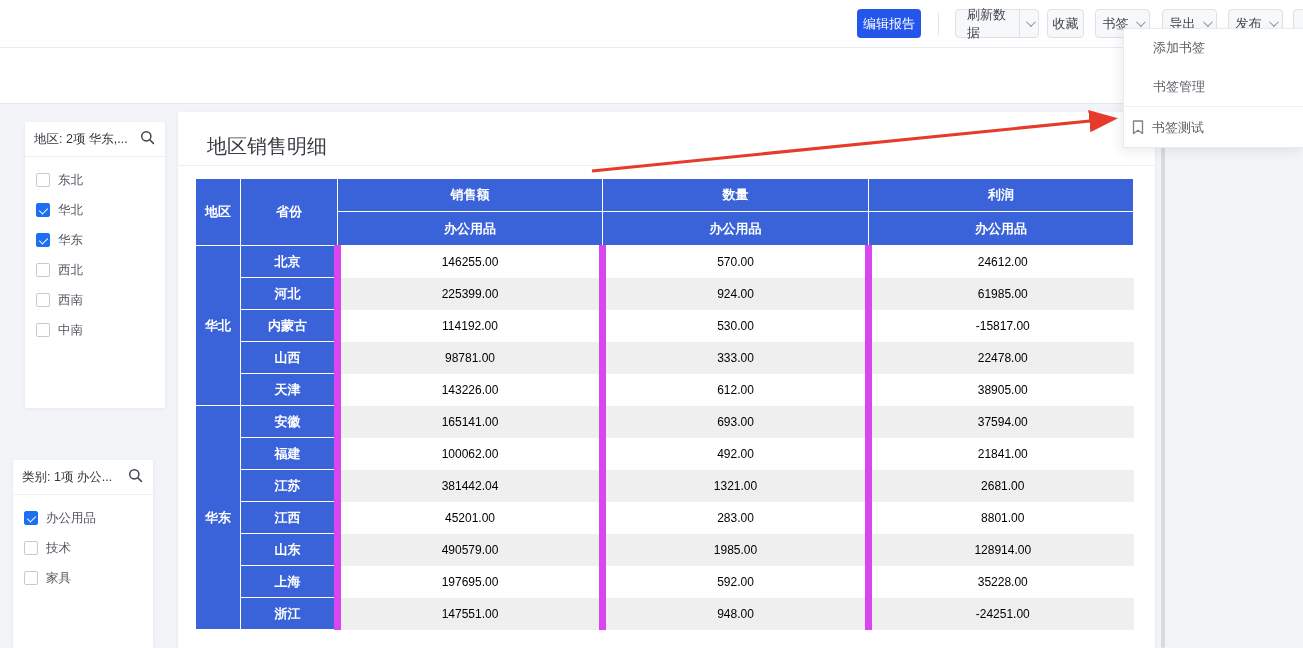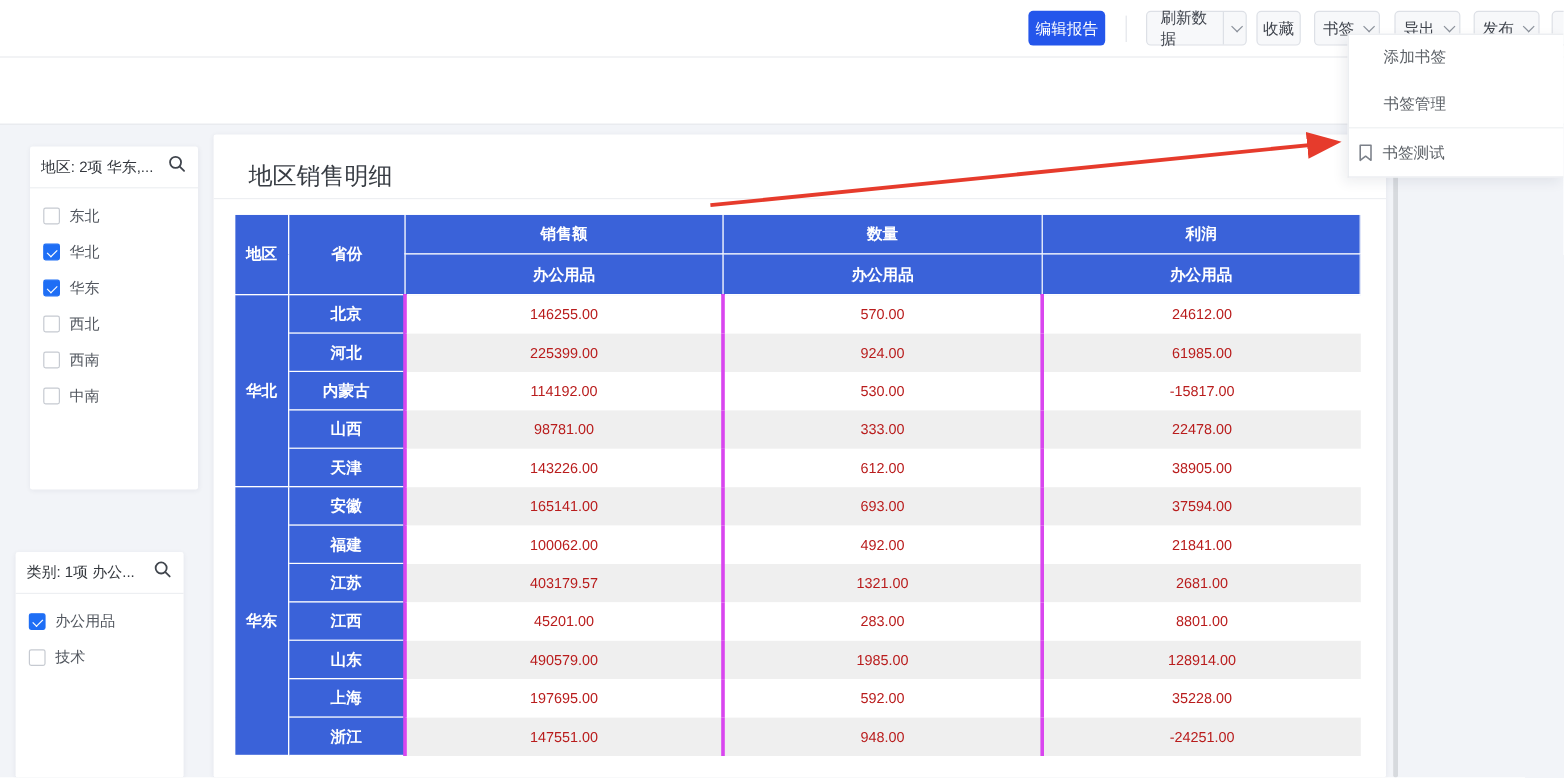--- a/index.html
+++ b/index.html
@@ -58,21 +58,21 @@
   table.grid { position:absolute; left:17px; top:66px; border-collapse:collapse; table-layout:fixed; }
   table.grid col.c-region { width:45px; } table.grid col.c-prov { width:97px; }
   table.grid col.c-m1 { width:265px; } table.grid col.c-m2 { width:266px; } table.grid col.c-m3 { width:265px; }
   .grid th { background:#3a62d9; color:#fff; font-size:13px; font-weight:700;
              border:1px solid #ffffff; text-align:center; }
   .grid thead tr:nth-child(1) th { height:33px; }
   .grid thead tr:nth-child(2) th { height:34px; }
   .grid td { height:32px; font-size:12px; text-align:center; }
   .grid td.blue { background:#3a62d9; color:#fff; font-size:13px; font-weight:700;
                   border:1px solid #ffffff; }
-  .grid td.num { color:#b91c1c; border-left:3px solid #d946ef; }
+  .grid td.num { color:#000000; border-left:7px solid #d946ef; }
   .grid tbody tr:nth-child(even) td.num { background:#efefef; }
   .grid tbody tr:nth-child(odd) td.num { background:#ffffff; }
 
   
   .v-scroll { position:absolute; left:1161px; top:112px; width:4px; height:536px;
               background:#d7dade; border-radius:2px; z-index:3; cursor:pointer; }
 
   
   .dropdown { position:absolute; left:1123px; top:28px; width:180px; height:120px;
               background:#fff; border:1px solid #e8eaee; border-right:none;
@@ -176,20 +176,24 @@
     </div>
     <div class="opt-list">
       <div class="opt checked">
         <span class="cbx"></span>
         <span class="opt-label">办公用品</span>
       </div>
       <div class="opt">
         <span class="cbx"></span>
         <span class="opt-label">技术</span>
       </div>
+      <div class="opt">
+        <span class="cbx"></span>
+        <span class="opt-label">家具</span>
+      </div>
     </div>
   </div>
 
   <div class="card" id="main-card">
     <div class="report-title">地区销售明细</div>
     <div class="title-divider"></div>
 
     <table class="grid">
       <colgroup>
         <col class="c-region">
@@ -252,21 +256,21 @@
           <td class="num">37594.00</td>
         </tr>
         <tr>
           <td class="blue">福建</td>
           <td class="num">100062.00</td>
           <td class="num">492.00</td>
           <td class="num">21841.00</td>
         </tr>
         <tr>
           <td class="blue">江苏</td>
-          <td class="num">403179.57</td>
+          <td class="num">381442.04</td>
           <td class="num">1321.00</td>
           <td class="num">2681.00</td>
         </tr>
         <tr>
           <td class="blue">江西</td>
           <td class="num">45201.00</td>
           <td class="num">283.00</td>
           <td class="num">8801.00</td>
         </tr>
         <tr>

